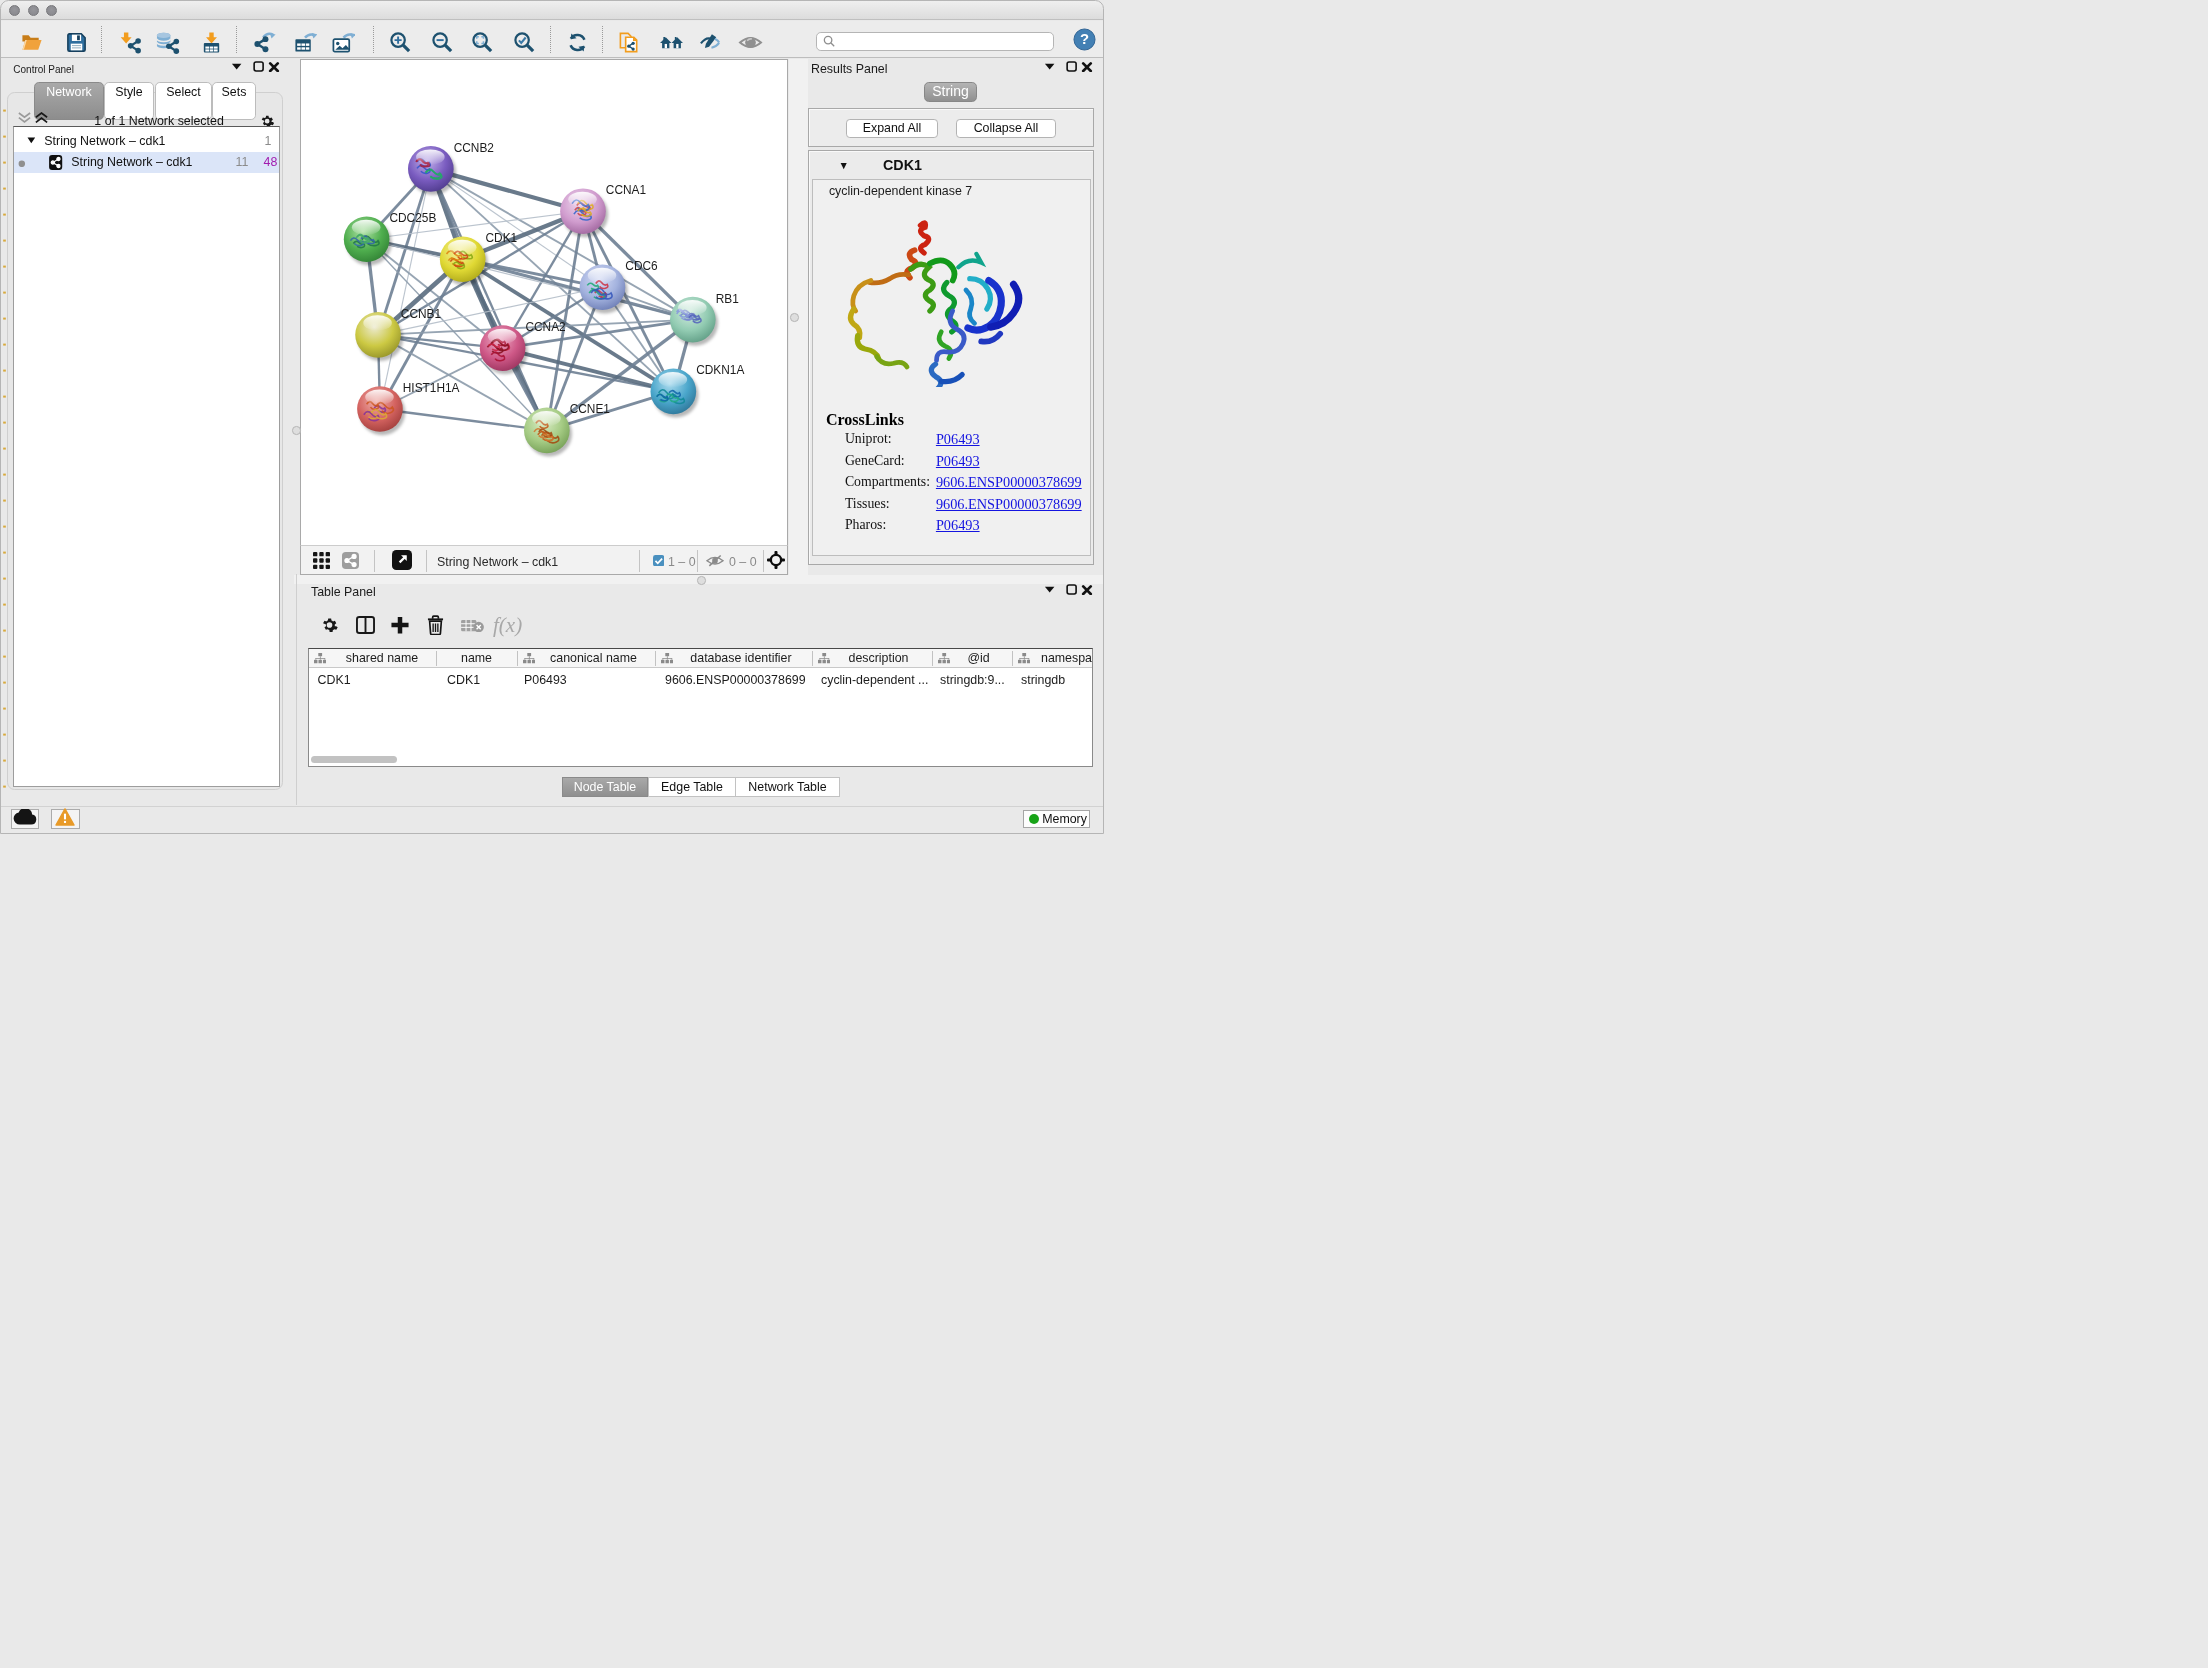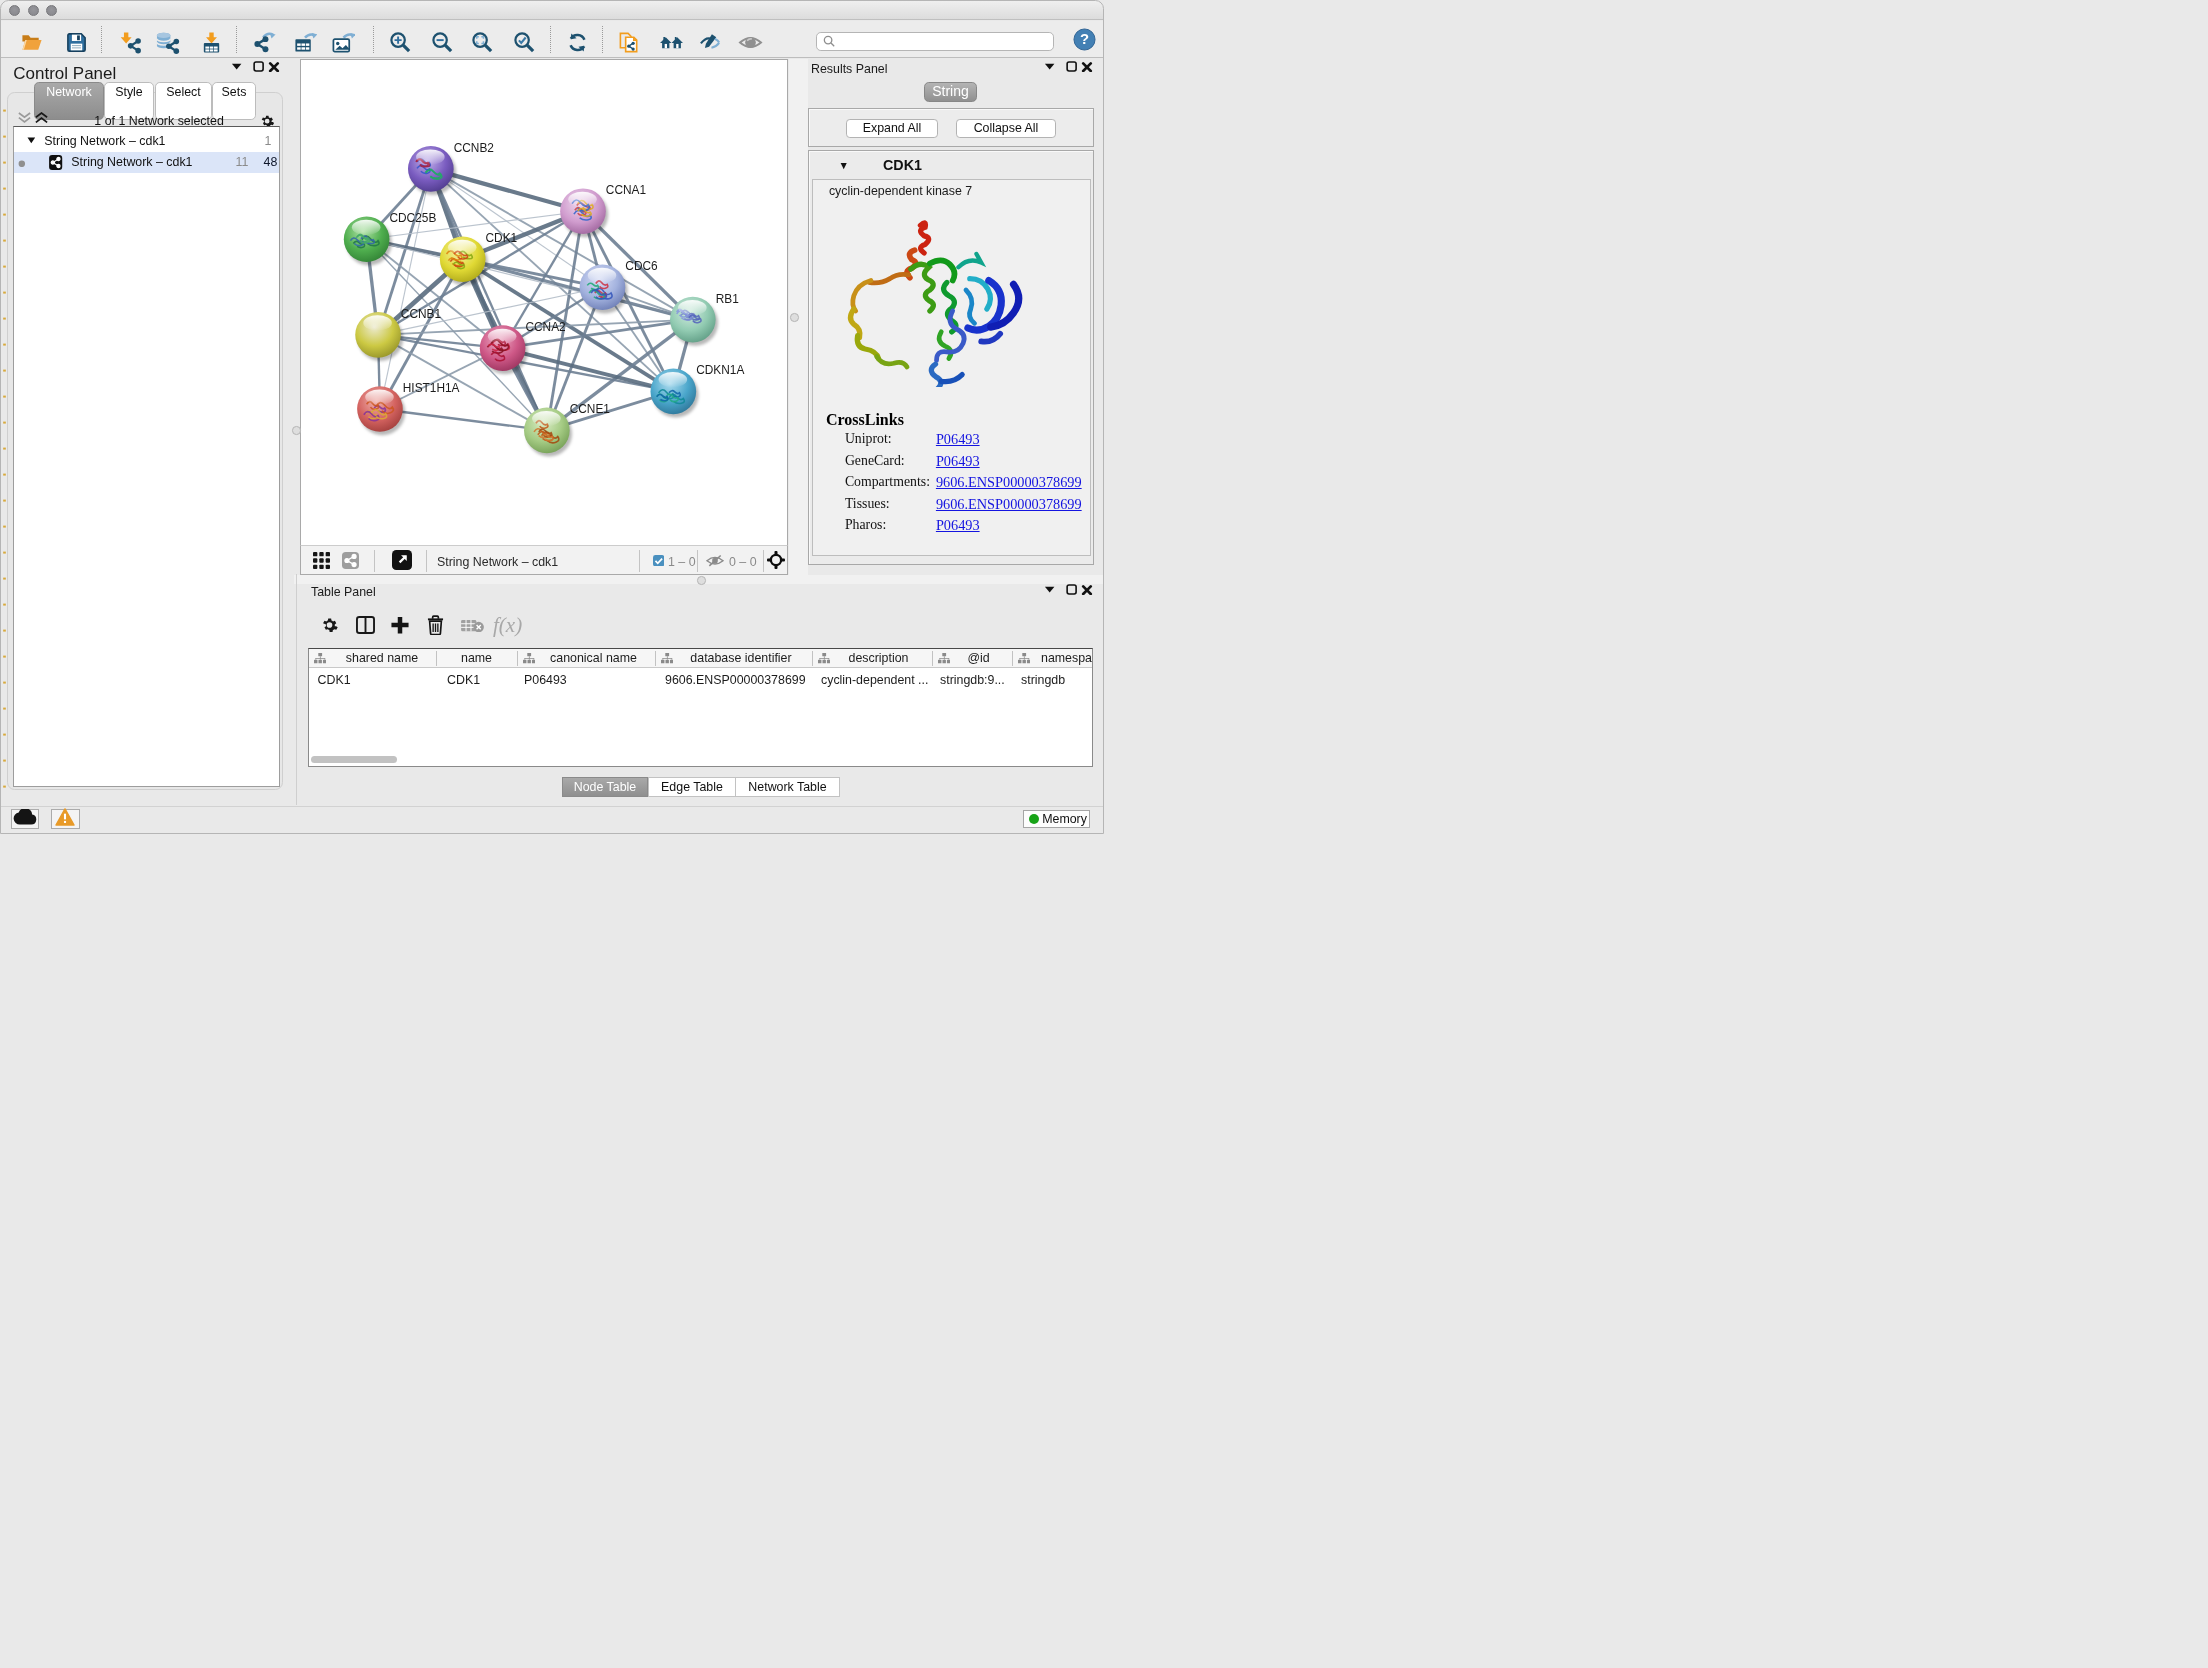--- a/index.html
+++ b/index.html
@@ -12,21 +12,21 @@
 .tl { position:absolute; top:4.6px; width:11px; height:11px; border-radius:50%; background:radial-gradient(circle at 50% 40%, #96969b, #86868b); border:0.5px solid #77777b; }
 #title-text { position:absolute; top:2.4px; left:0; width:100%; text-align:center; font-size:12.4px; font-weight:bold; color:#3f3f3f; }
 
 
 #toolbar { left:0; top:21px; width:1104px; height:37px; background:#ececec; border-bottom:1px solid #bdbdbd; }
 .tsep { position:absolute; top:4.8px; height:27.6px; width:0; border-left:1px dotted #9a9a9a; }
 .ticon { position:absolute; top:9.5px; }
 #searchbox { position:absolute; left:816px; top:10.5px; width:238px; height:19px; background:#fff; border:1px solid #b5b5b5; border-radius:4.8px; }
 
 
-#cp-title { left:13.3px; top:64px; font-size:17px; color:#1b1b1b; }
+#cp-title { left:13.3px; top:64px; font-size:10px; color:#1b1b1b; }
 #cp-tabs { left:34px; top:82px; height:21px; }
 .tab { position:absolute; top:0; height:38px; border:1px solid #bcbcbc; background:#fff; color:#111; font-size:12.4px; text-align:center; line-height:19px; border-radius:4.8px 4.8px 4.8px 4.8px; }
 .tab.sel { background:linear-gradient(#a9a9a9,#8d8d8d); color:#fff; border-color:#8a8a8a; }
 #cp-body { left:6.7px; top:92px; width:276px; height:698px; background:#e7e7e7; border:1px solid #cfcfcf; border-radius:7.6px; }
 #cp-netrow { left:13.3px; top:104px; width:263px; height:23px; font-size:12.4px; color:#111; }
 #cp-list { left:13.3px; top:126px; width:267px; height:661px; background:#fff; border:1px solid #9d9d9d; border-top:1px solid #5a5a5a; }
 .cl-row { position:absolute; left:0; width:265px; height:20px; font-size:12.4px; color:#111; }
 #grip { left:1.9px; top:90px; width:4.8px; height:700px; background-image:radial-gradient(circle, #d8a93c 1px, rgba(0,0,0,0) 1.5px); background-size:4.8px 26px; background-position:center 7.6px; }
 
 
@@ -281,21 +281,21 @@
         <rect x="0" y="0" width="14" height="16" rx="3.2" fill="#101010"></rect>
         <g stroke="#fff" stroke-width="1.3" fill="#fff">
           <circle cx="4" cy="8" r="1.7"></circle>
           <circle cx="10" cy="4.3" r="1.7"></circle>
           <circle cx="10" cy="11.7" r="1.7"></circle>
           <path d="M4 8l6-3.7M4 8l6 3.7"></path>
         </g>
       </svg>
     <span style="position:absolute;left:57px;top:2.9px;">String Network – cdk1</span>
     <span style="position:absolute;left:234px;top:2.9px;color:#8b8b8b;transform:translateX(-100%);">11</span>
-    <span style="position:absolute;left:263px;top:2.9px;color:#0f172a;transform:translateX(-100%);">48</span>
+    <span style="position:absolute;left:263px;top:2.9px;color:#a21caf;transform:translateX(-100%);">48</span>
   </div>
 </div>
 
 <div class="abs" id="canvas">
     <svg width="486" height="485" viewBox="0 0 511 510" style="position:absolute;left:0;top:0;">
 <defs>
 <radialGradient id="gCCNB2" cx="0.42" cy="0.33" r="0.75">
           <stop offset="0" stop-color="#c3b2ea"></stop>
           <stop offset="0.55" stop-color="#7a5cc0"></stop>
           <stop offset="1" stop-color="#4a3787"></stop>

